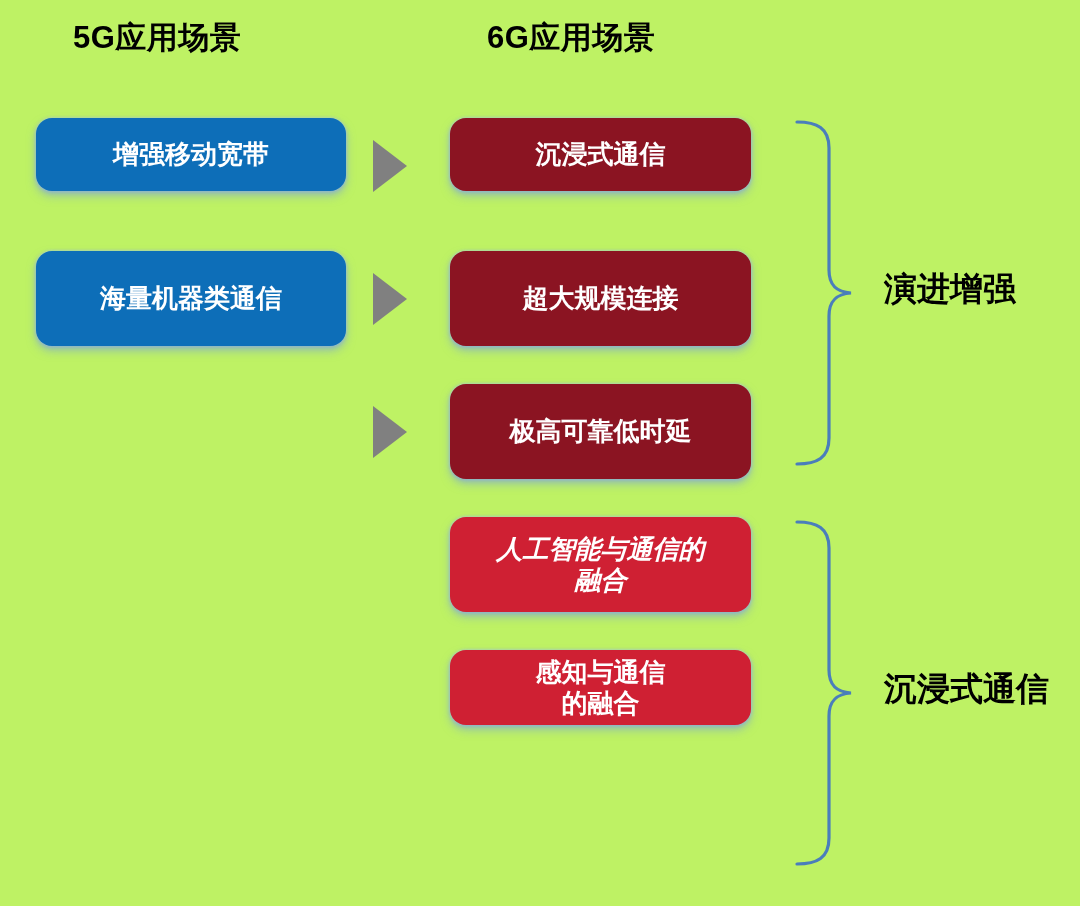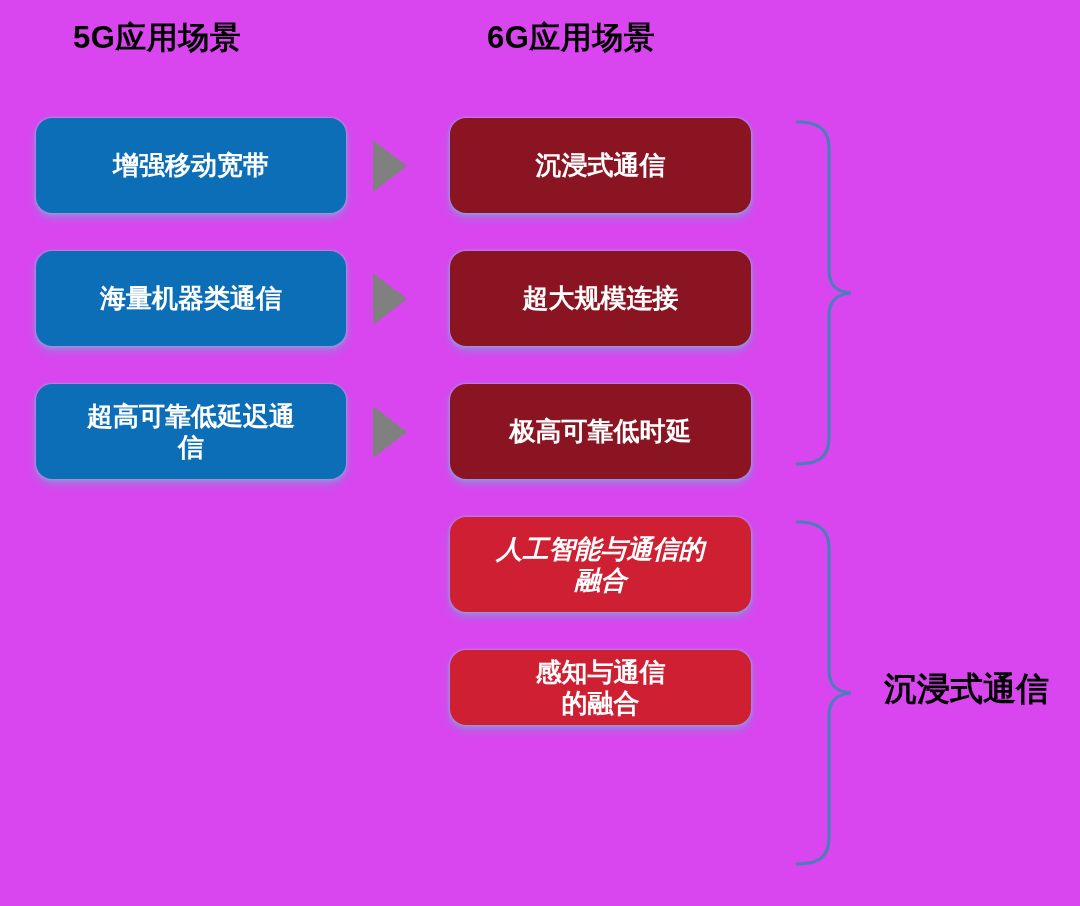--- a/index.html
+++ b/index.html
@@ -8,21 +8,21 @@
     padding: 0;
     background: #ffffff;
   }
   body {
     font-family: "Liberation Sans", "DejaVu Sans", sans-serif;
   }
   #stage {
     position: relative;
     width: 1080px;
     height: 906px;
-    background: #d946ef;
+    background: #bef264;
     overflow: hidden;
   }
 
   
   .col-title {
     position: absolute;
     font-size: 31px;
     font-weight: bold;
     color: #000000;
     letter-spacing: 0.5px;
@@ -54,21 +54,21 @@
   }
   .box-blue    { background: #0d6eb8; }
   .box-darkred { background: #8b1422; }
   .box-red     { background: #cf2033; }
 
   
   .col-left  { left: 36px;  width: 310px; }
   
   .col-right { left: 450px; width: 301px; text-align: center; }
 
-  .row-1 { top: 118px; height: 95px; }
+  .row-1 { top: 118px; height: 73px; }
   .row-2 { top: 251px; height: 95px; }
   .row-3 { top: 384px; height: 95px; }
   .row-4 { top: 517px; height: 95px; font-style: italic; }
   .row-5 { top: 650px; height: 75px; }
   .row-6 { top: 783px; height: 95px; }
 
   
   .arrow {
     position: absolute;
     left: 373px;
@@ -104,22 +104,20 @@
 </head>
 <body>
 
 <div id="stage">
 
   <div class="col-title" id="title-5g">5G应用场景</div>
   <div class="col-title" id="title-6g">6G应用场景</div>
 
   <div class="box box-blue col-left row-1">增强移动宽带</div>
   <div class="box box-blue col-left row-2">海量机器类通信</div>
-  <div class="box box-blue col-left row-3">超高可靠低延迟通
-信</div>
 
   <div class="arrow arrow-1"></div>
   <div class="arrow arrow-2"></div>
   <div class="arrow arrow-3"></div>
 
   <div class="box box-darkred col-right row-1">沉浸式通信</div>
   <div class="box box-darkred col-right row-3">极高可靠低时延</div>
   <div class="box box-darkred col-right row-2">超大规模连接</div>
   <div class="box box-red col-right row-4">人工智能与通信的
 融合</div>
@@ -131,15 +129,16 @@
       <path d="M2 4 C22 4 34 10 34 30 L34 152 C34 168 42 174 56 175 C42 176 34 182 34 198 L34 320 C34 340 22 346 2 346" stroke="#4a7ebb" stroke-width="3.2" stroke-linecap="round" fill="none"></path>
     </svg>
   </div>
 
   <div class="brace" style="top:518px;">
     <svg width="70" height="350" viewBox="0 0 70 350" fill="none" xmlns="http://www.w3.org/2000/svg" aria-hidden="true">
       <path d="M2 4 C22 4 34 10 34 30 L34 152 C34 168 42 174 56 175 C42 176 34 182 34 198 L34 320 C34 340 22 346 2 346" stroke="#4a7ebb" stroke-width="3.2" stroke-linecap="round" fill="none"></path>
     </svg>
   </div>
 
+  <div class="group-label" id="label-evolution">演进增强</div>
   <div class="group-label" id="label-emerging">沉浸式通信</div>
 
 </div>
 
 </body></html>

